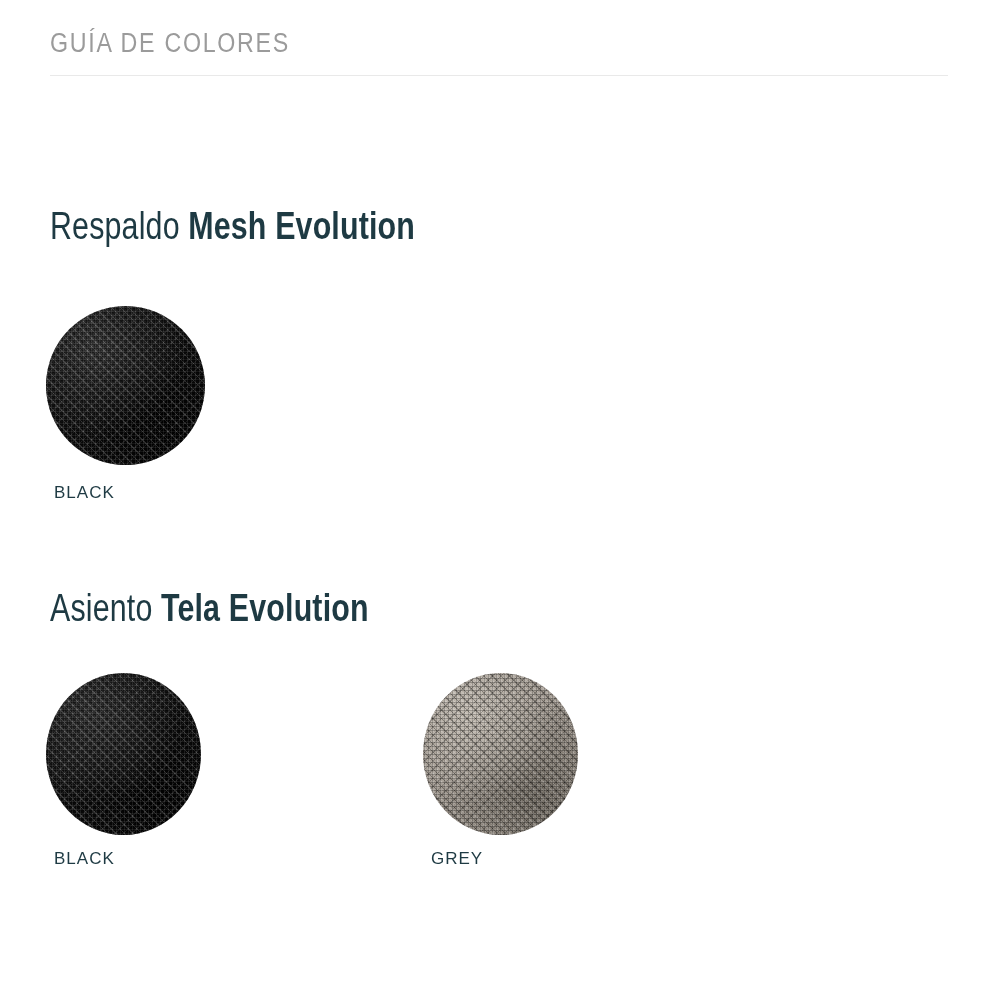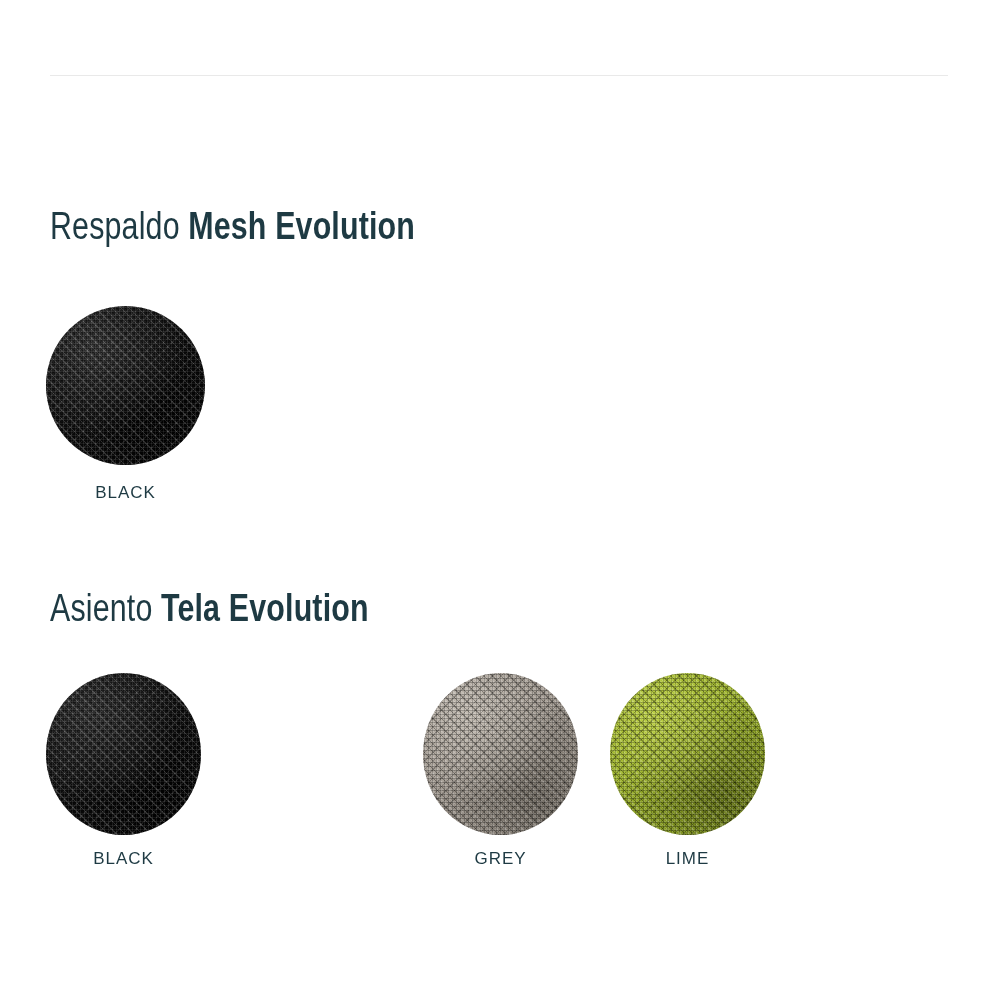--- a/index.html
+++ b/index.html
@@ -116,37 +116,39 @@
         rgba(0,0,0,0.00) 2px, rgba(0,0,0,0.00) 4px),
       repeating-linear-gradient(90deg,
         rgba(0,0,0,0.18) 0px, rgba(0,0,0,0.18) 1px,
         rgba(255,255,255,0.09) 1px, rgba(255,255,255,0.09) 2px,
         rgba(0,0,0,0.00) 2px, rgba(0,0,0,0.00) 4px);
     pointer-events: none;
   }
 
   .swatch-label {
     position: absolute;
-    left: 0;
+    left: 8px;
     width: 100%;
-    text-align: center;
     color: #1e3a43;
     font-family: "Liberation Sans Narrow", "Liberation Sans", sans-serif;
     font-size: 17px;
     font-weight: 400;
     letter-spacing: 1.0px;
     text-transform: uppercase;
     white-space: nowrap;
   }
 </style>
 </head>
 <body>
 
 <div class="page">
 
+  <div class="page-header">
+    <div class="page-title">GUÍA DE COLORES</div>
+  </div>
   <div class="header-rule"></div>
 
   <div class="section-heading" id="heading-respaldo">
     <span class="light">Respaldo</span><span>&nbsp;</span><span class="bold">Mesh Evolution</span>
   </div>
 
   <div class="swatch-row" id="row-respaldo">
       <div class="swatch" style="left: 46px; width: 159px;">
         <div class="swatch-disc" style="width: 159px; height: 159px; background-color: rgb(13, 13, 13); background-image: radial-gradient(circle at 30% 25%, rgb(51, 51, 51) 0%, rgba(0, 0, 0, 0) 55%), radial-gradient(circle at 72% 78%, rgb(0, 0, 0) 0%, rgba(0, 0, 0, 0) 60%);"></div>
         <div class="swatch-label" style="top: 177px;">BLACK</div>
@@ -159,19 +161,15 @@
 
   <div class="swatch-row" id="row-asiento">
       <div class="swatch" style="left: 46px; width: 155px;">
         <div class="swatch-disc" style="width: 155px; height: 162px; background-color: rgb(13, 13, 13); background-image: radial-gradient(circle at 30% 25%, rgb(48, 48, 48) 0%, rgba(0, 0, 0, 0) 55%), radial-gradient(circle at 72% 78%, rgb(0, 0, 0) 0%, rgba(0, 0, 0, 0) 60%);"></div>
         <div class="swatch-label" style="top: 176px;">BLACK</div>
       </div>
       <div class="swatch" style="left: 423px; width: 155px;">
         <div class="swatch-disc" style="width: 155px; height: 162px; background-color: rgb(156, 148, 139); background-image: radial-gradient(circle at 30% 25%, rgb(194, 187, 177) 0%, rgba(0, 0, 0, 0) 55%), radial-gradient(circle at 72% 78%, rgb(110, 104, 95) 0%, rgba(0, 0, 0, 0) 60%);"></div>
         <div class="swatch-label" style="top: 176px;">GREY</div>
       </div>
-      <div class="swatch" style="left: 610px; width: 155px;">
-        <div class="swatch-disc" style="width: 155px; height: 162px; background-color: rgb(151, 174, 37); background-image: radial-gradient(circle at 30% 25%, rgb(188, 208, 67) 0%, rgba(0, 0, 0, 0) 55%), radial-gradient(circle at 72% 78%, rgb(95, 110, 18) 0%, rgba(0, 0, 0, 0) 60%);"></div>
-        <div class="swatch-label" style="top: 176px;">LIME</div>
-      </div>
     </div>
 
 </div>
 
 </body></html>

